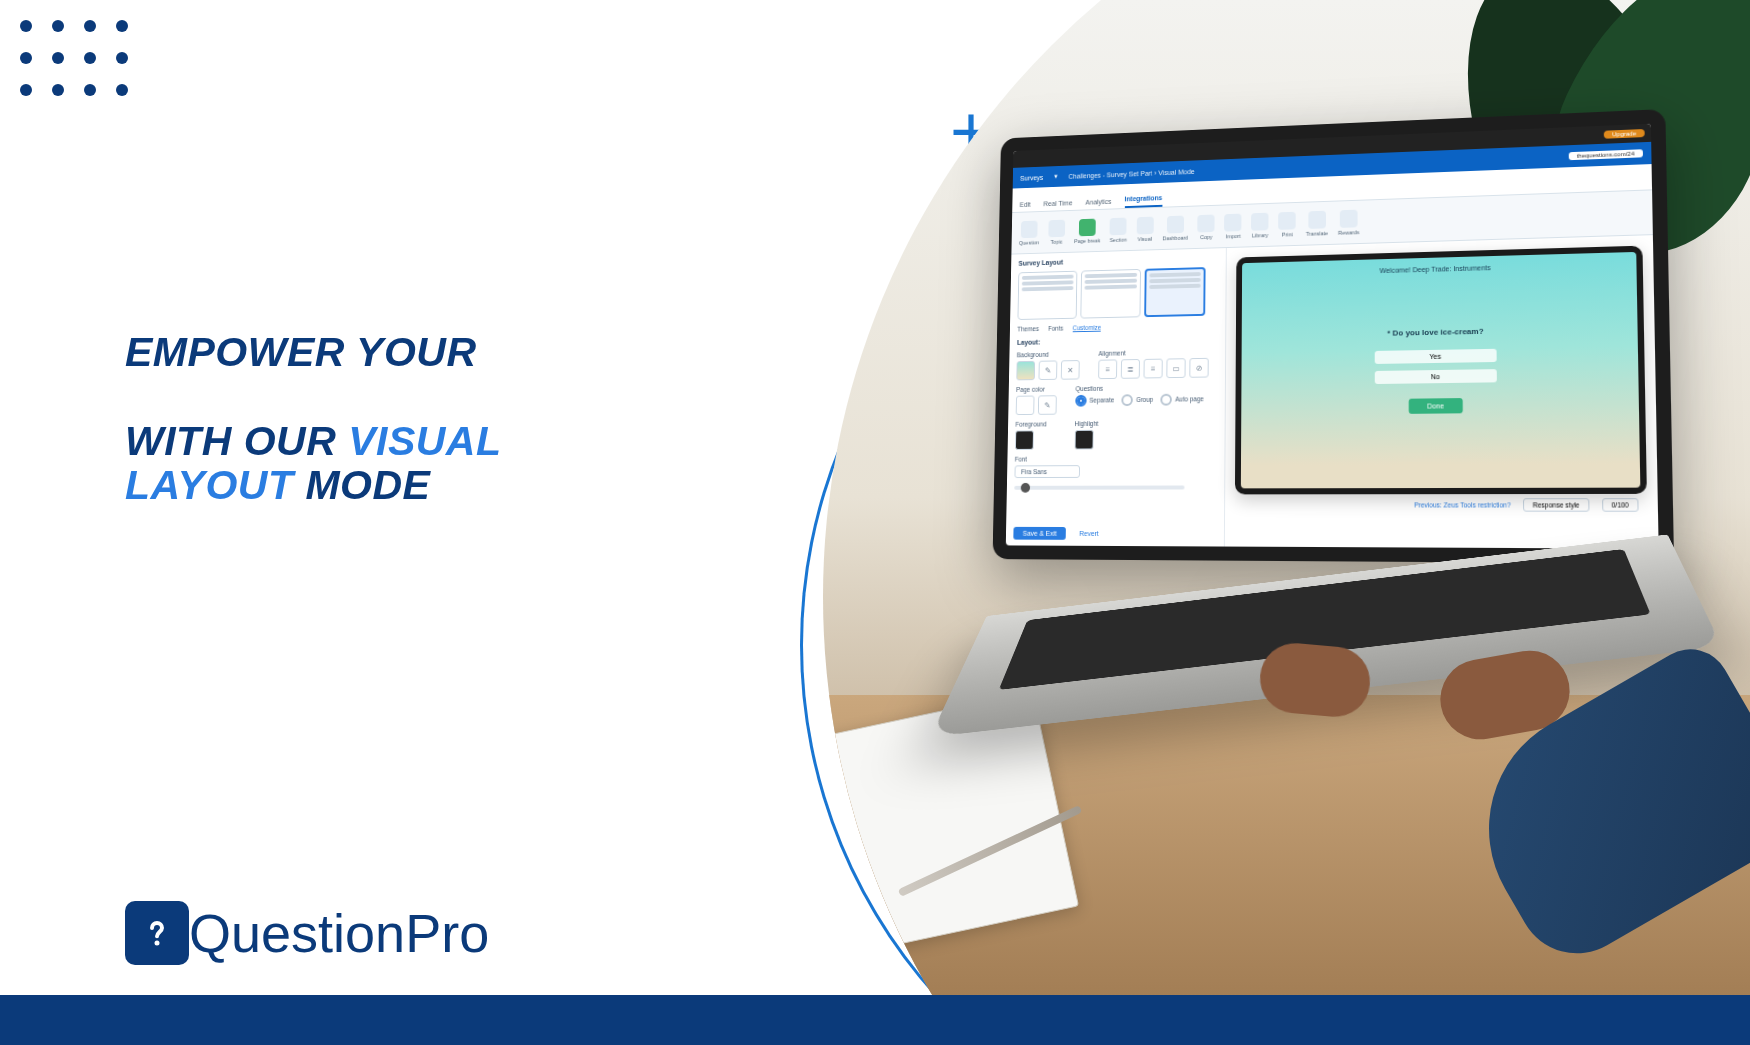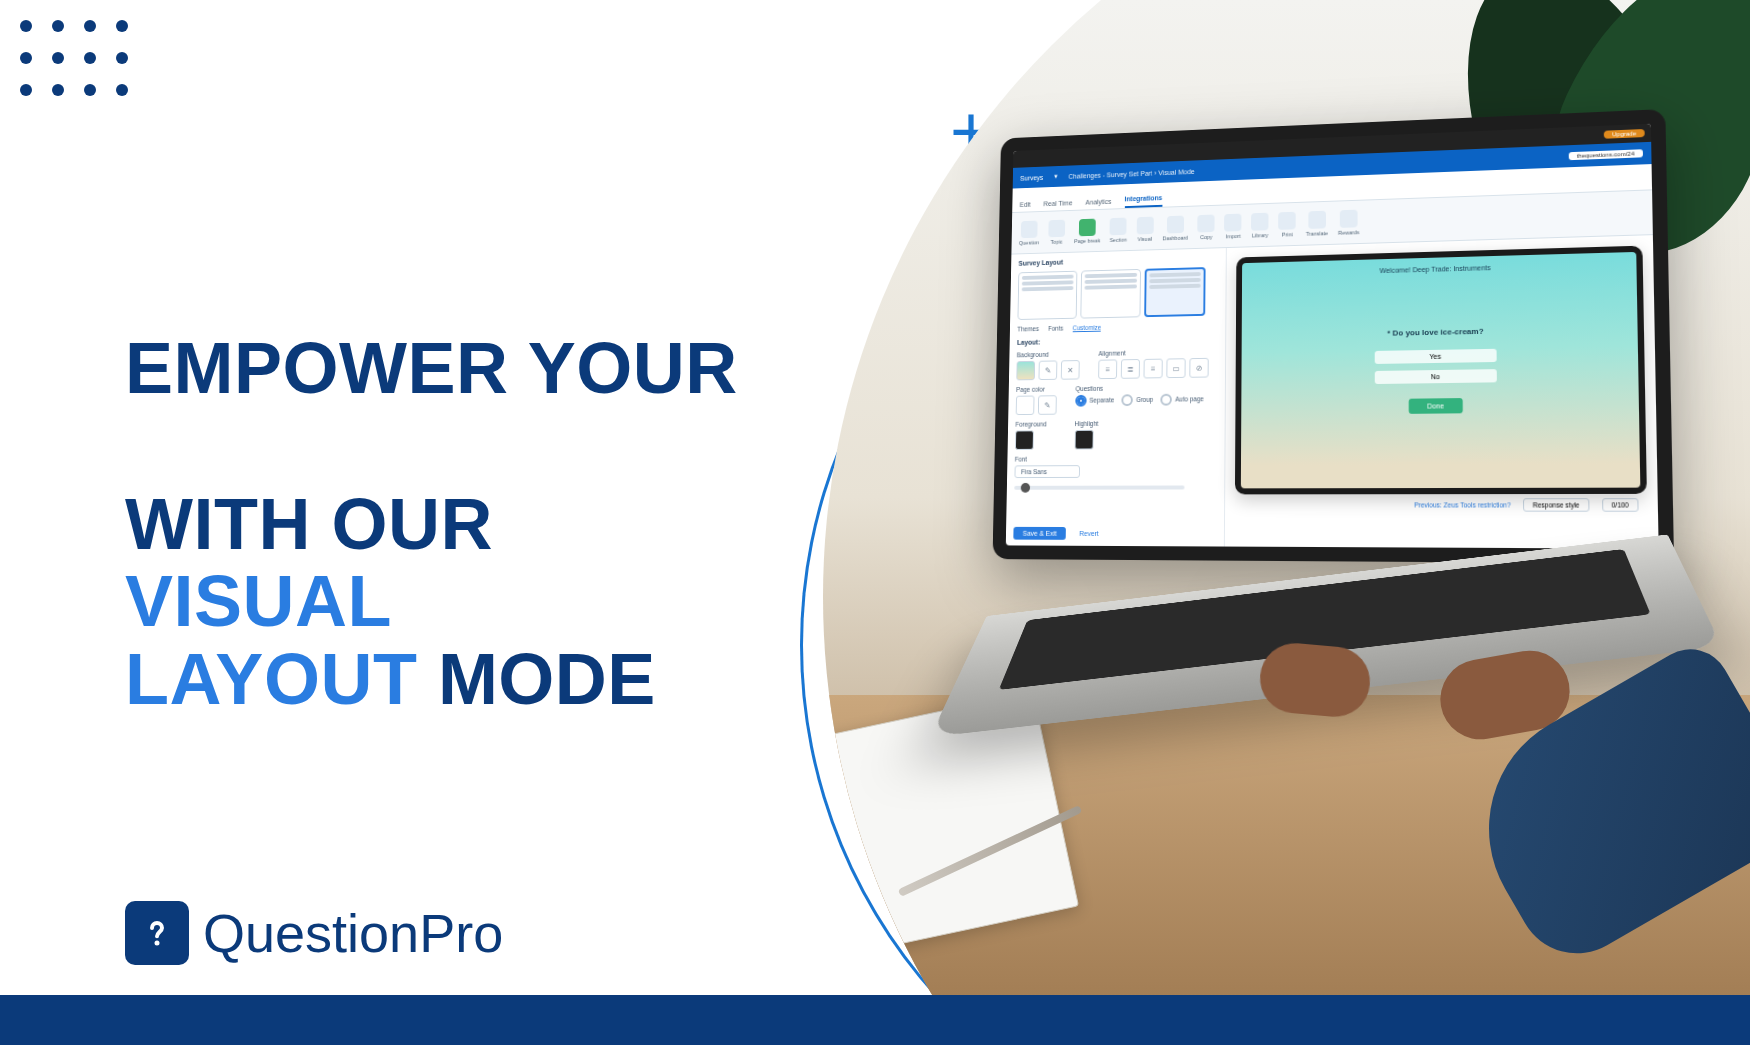--- a/index.html
+++ b/index.html
@@ -35,35 +35,35 @@
     color: #1976d2;
     font-weight: 300;
   }
 
   
   .headline {
     position: absolute;
     top: 330px; left: 125px;
     width: 640px;
     font-weight: 900;
-    font-size: 72px;
+    font-size: 41px;
     line-height: 1.08;
     letter-spacing: 0.5px;
+    font-style: italic;
     text-transform: uppercase;
   }
   .headline .dark { color: #0b3a7a; }
   .headline .light { color: #2a7de1; }
 
   
   .logo {
     position: absolute;
     bottom: 80px; left: 125px;
     display: flex;
     align-items: center;
-    gap: 14px;
   }
   .logo-mark {
     width: 64px; height: 64px;
     background: #0b3a7a;
     border-radius: 10px;
     display: flex;
     align-items: center;
     justify-content: center;
   }
   .logo-mark svg { width: 40px; height: 40px; }

